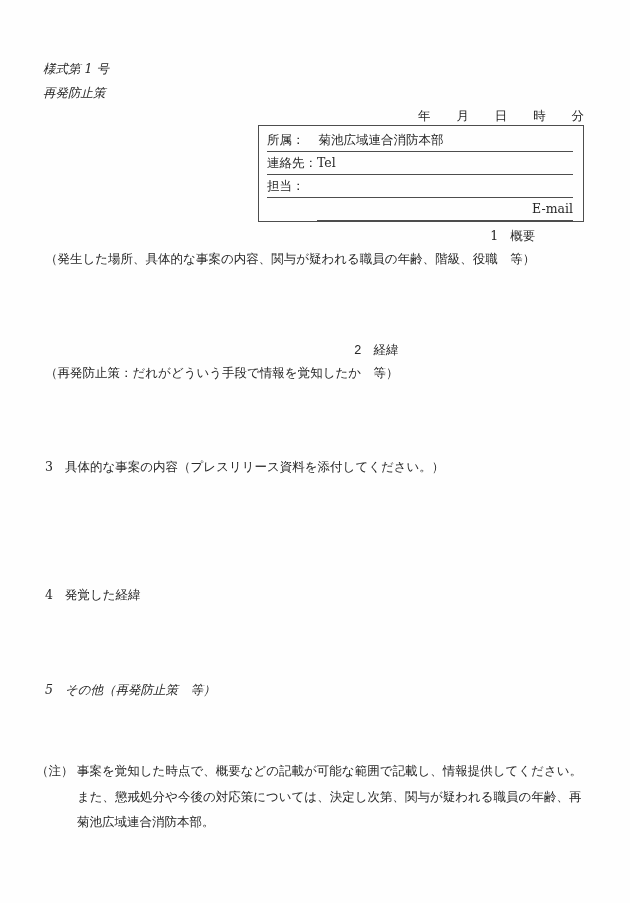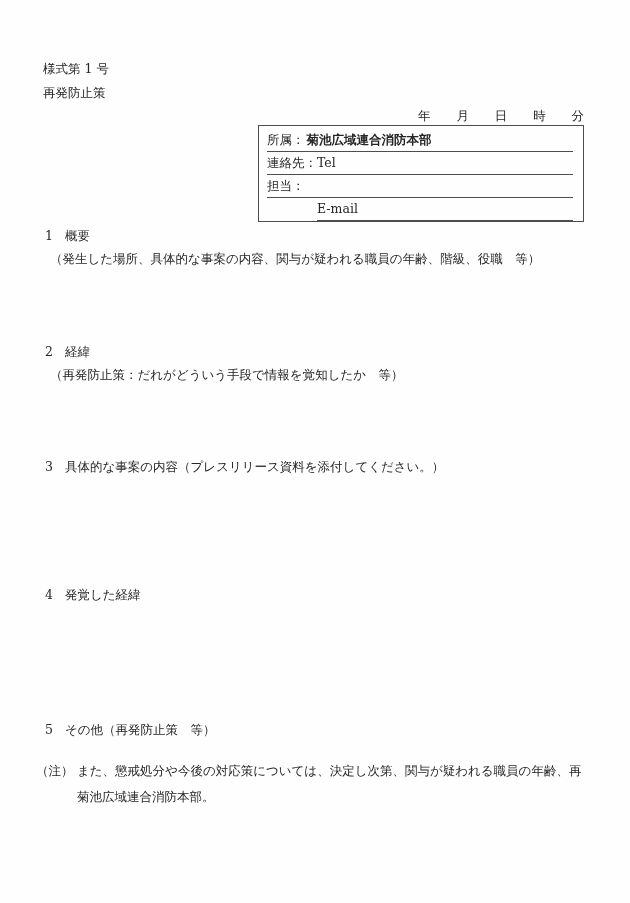--- a/index.html
+++ b/index.html
@@ -6,45 +6,45 @@
   .page {
     position:relative;
     width:630px; height:903px;
     margin:0 auto;
     background:#fefefe;
     color:#262626;
     font-family:"DejaVu Serif","Liberation Serif",serif;
     font-size:12.5px;
     overflow:hidden;
   }
-  .title-block { position:absolute; left:43px; top:57px; line-height:24px; white-space:nowrap; }
+  .title-block { position:absolute; left:43px; top:57px; line-height:24px; white-space:nowrap;font-style:italic; }
   .datetime {
     position:absolute; left:418px; top:104px; width:166px;
     display:flex; justify-content:space-between; line-height:23px;
   }
   .contact-box {
     position:absolute; left:258px; top:125px; width:326px; height:97px;
     border:1px solid #4d4d4d; box-sizing:border-box;
     padding:3px 10px 0 8px;
   }
   .crow {
     height:23px; line-height:22px;
     border-bottom:1px solid #4d4d4d;
     box-sizing:border-box; white-space:nowrap;
   }
-  .crow.email { margin-left:50px; }
-  .cvalue { margin-left:2px;font-weight:bold; }
-  .section { position:absolute; left:45px; line-height:23px; white-space:nowrap; }
+  .crow.email { margin-left:50px;text-align:right; }
+  .cvalue { margin-left:14px; }
+  .section { position:absolute; left:45px; line-height:23px; white-space:nowrap;text-align:right; }
   .sec-title { margin-left:12px; }
-  .sec-hint { margin-left:5px; }
+  .sec-hint { }
   .sec-1 { top:224px; }
-  .sec-2 { top:340px; }
+  .sec-2 { top:340px;font-family:Liberation Mono, monospace; }
   .sec-3 { top:455px; }
   .sec-4 { top:583px; }
-  .sec-5 { top:718px; }
+  .sec-5 { top:678px;font-style:italic; }
   .note {
     position:absolute; left:36px; top:758px;
     display:flex; line-height:25.5px; white-space:nowrap;
   }
   .note-label { width:41px; flex:none; }
 </style>
 </head>
 <body>
 
 <div class="page">
@@ -105,18 +105,19 @@
 
   <div class="section sec-5">
     <div class="sec-head">
       <span class="sec-num">5</span><span class="sec-title">その他（再発防止策　等）</span>
     </div>
   </div>
 
   <div class="note">
     <span class="note-label">（注）</span>
     <div class="note-lines">
+      <div>事案を覚知した時点で、概要などの記載が可能な範囲で記載し、情報提供してください。</div>
       <div>また、懲戒処分や今後の対応策については、決定し次第、関与が疑われる職員の年齢、再</div>
       <div>菊池広域連合消防本部。</div>
     </div>
   </div>
 
 </div>
 
 </body></html>

